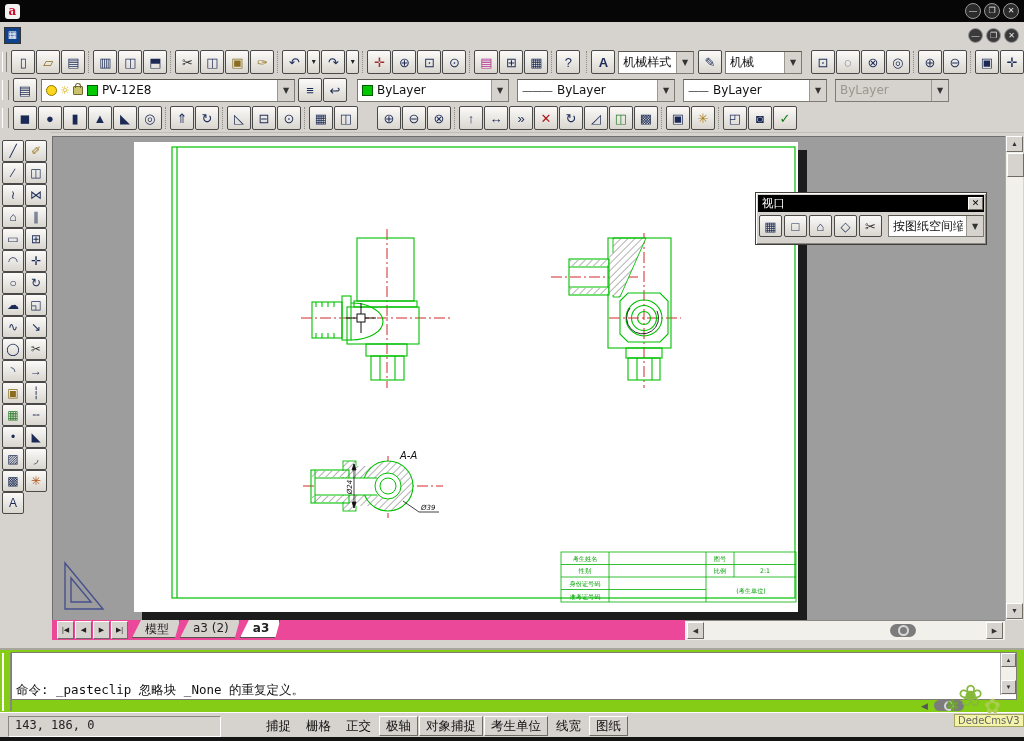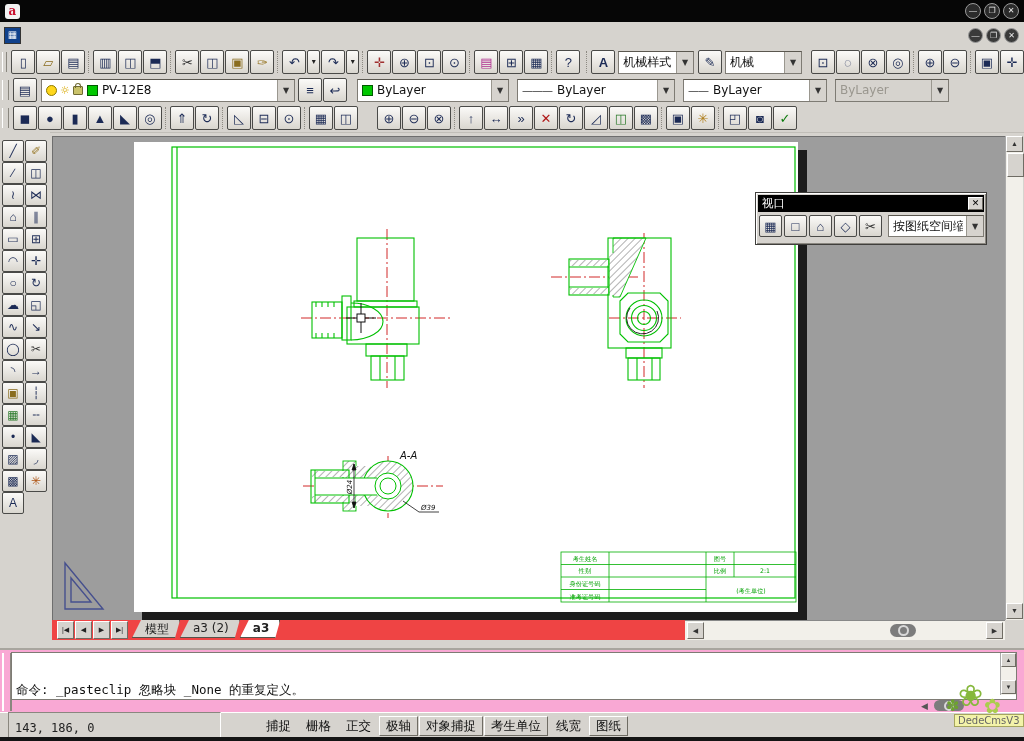--- a/index.html
+++ b/index.html
@@ -65,56 +65,56 @@
   .vpbtn{width:23px;height:22px;}
   #vp-combo{width:92px;height:20px;margin-left:6px;}
   #vp-combo .label{overflow:hidden;white-space:nowrap;width:70px;display:inline-block;}
   
   #vscroll{position:absolute;left:1005px;top:136px;width:17px;height:484px;background:#f2f0ea;border-left:1px solid #aaa;}
   .sbtn{position:absolute;left:0;width:17px;height:16px;background:#d6d3ce;border:1px solid #fff;
         border-right-color:#6f6c64;border-bottom-color:#6f6c64;font-size:7px;color:#333;
         text-align:center;line-height:14px;padding:0;}
   #vthumb{position:absolute;left:1px;top:17px;width:15px;height:22px;background:#d6d3ce;
           border:1px solid #fff;border-right-color:#6f6c64;border-bottom-color:#6f6c64;}
-  #tabbar{position:absolute;left:52px;top:620px;width:633px;height:20px;background:#ef4444;
+  #tabbar{position:absolute;left:52px;top:620px;width:633px;height:20px;background:#ec4899;
           display:flex;align-items:flex-start;font-size:12px;}
   .navbtn{width:17px;height:18px;background:#d6d3ce;border:1px solid #fff;
           border-right-color:#6f6c64;border-bottom-color:#6f6c64;font-size:7px;color:#222;
           padding:0;text-align:center;}
   .tab{height:16px;padding:1px 10px 0 12px;border:1px solid #55524a;border-top:none;color:#222;
        clip-path:polygon(9px 0,100% 0,calc(100% - 5px) 100%,0 100%);background:#d6d3ce;}
   .tab.active{background:#fff;font-weight:bold;}
   #hscroll{position:absolute;left:685px;top:620px;width:320px;height:20px;background:#f2f0ea;border-top:1px solid #888;}
   #hscroll .sbtn{top:1px;height:17px;}
   #hthumb{position:absolute;left:205px;top:3px;width:26px;height:13px;background:#7c7c7c;border-radius:7px;
           display:flex;align-items:center;justify-content:center;}
   #hthumb::before{content:"";width:7px;height:7px;border:2px solid #d9d9d9;border-radius:50%;}
   #scroll-corner{position:absolute;left:1005px;top:620px;width:19px;height:20px;background:#d6d3ce;}
   #belt{position:absolute;left:0;top:640px;width:1024px;height:8px;background:#d6d3ce;}
   
-  #cmd{position:absolute;left:0;top:648px;width:1024px;height:64px;background:#f9a8d4;border-top:2px solid #a8a59e;}
+  #cmd{position:absolute;left:0;top:648px;width:1024px;height:64px;background:#84cc16;border-top:2px solid #a8a59e;}
   #cmd-grip{position:absolute;left:2px;top:3px;width:6px;height:58px;
             border-left:2px solid #fff;border-right:2px solid #8a877f;}
   #cmd-history{position:absolute;left:11px;top:2px;width:996px;height:44px;background:#fff;
                border:1px solid #7e7b74;font-family:"DejaVu Sans Mono","Liberation Mono",monospace;
                font-size:12.5px;color:#111;line-height:14.5px;padding:1px 4px;white-space:pre;overflow:hidden;}
   #cmd-vscroll{position:absolute;right:0;top:0;width:15px;height:42px;background:#f2f0ea;border-left:1px solid #aaa;}
   #cmd-vscroll .sbtn{width:15px;height:14px;font-size:6px;line-height:12px;}
   #cmd-prompt{position:absolute;left:11px;top:49px;width:1006px;height:14px;background:#fff;
               border:1px solid #7e7b74;font-family:"DejaVu Sans Mono","Liberation Mono",monospace;
               font-size:12.5px;color:#111;line-height:13px;padding-left:4px;}
   #prompt-scroll{position:absolute;right:60px;top:50px;display:flex;align-items:center;gap:6px;}
   #prompt-scroll .arrow-l{font-size:9px;color:#555;}
   #prompt-pill{width:30px;height:11px;background:#7c7c7c;border-radius:6px;display:flex;align-items:center;justify-content:center;}
   #prompt-pill::before{content:"";width:6px;height:6px;border:2px solid #d9d9d9;border-radius:50%;}
   
   #statusbar{position:absolute;left:0;top:712px;width:1024px;height:26px;background:#d6d3ce;
              border-top:1px solid #fff;display:flex;align-items:center;font-size:12.5px;}
   #coords{width:205px;height:18px;margin-left:8px;border:1px solid #8a877f;border-bottom-color:#fff;
-          border-right-color:#fff;background:#d6d3ce;color:#222;padding:8px 0 0 6px;
+          border-right-color:#fff;background:#d6d3ce;color:#222;padding:1px 0 0 6px;
           font-family:"DejaVu Sans Mono","Liberation Mono",monospace;font-size:12px;}
   #toggles{display:flex;margin-left:38px;gap:1px;}
   .toggle{height:20px;padding:1px 6px;font-size:12.5px;color:#111;background:#d6d3ce;border:1px solid transparent;}
   .toggle.on{border:1px solid #fff;border-right-color:#6f6c64;border-bottom-color:#6f6c64;}
   #bottom-strip{position:absolute;left:0;top:737px;width:1024px;height:4px;background:#141414;}
   
   #watermark{position:absolute;left:940px;top:682px;width:84px;height:54px;pointer-events:none;}
   #watermark .flower{position:absolute;font-size:30px;color:#86b83c;left:18px;top:-4px;}
   #watermark .flower2{position:absolute;font-size:20px;color:#aacd4e;left:44px;top:12px;}
   #watermark .flower3{position:absolute;font-size:16px;color:#6da32f;left:6px;top:14px;}

